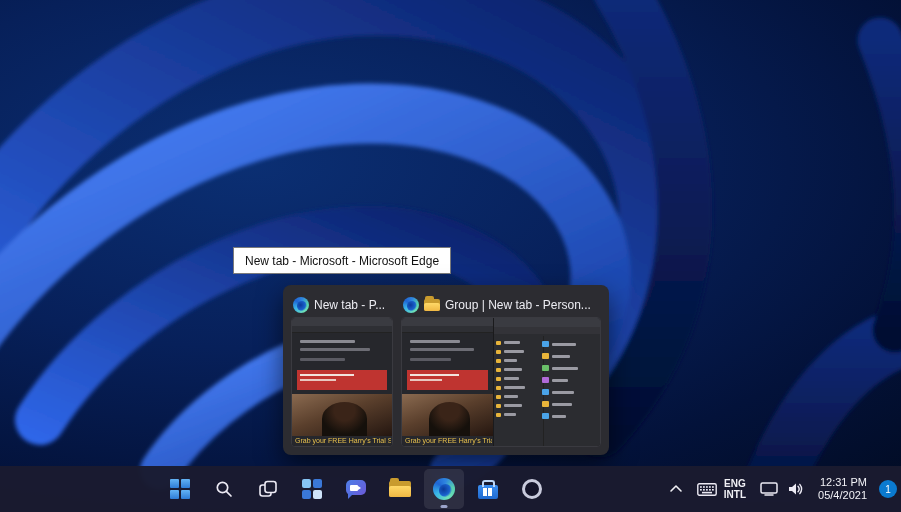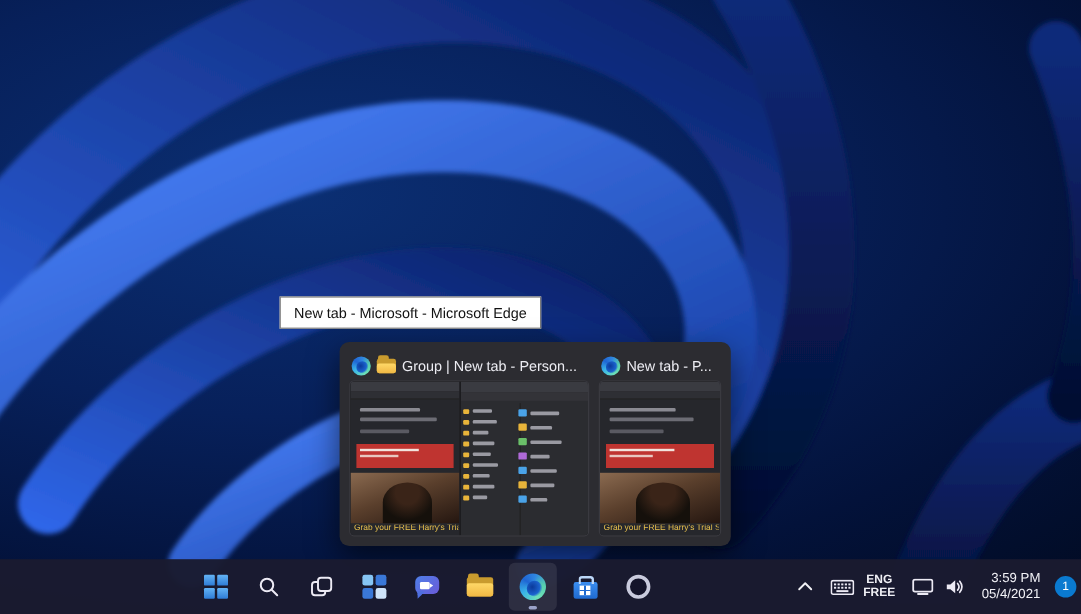--- a/index.html
+++ b/index.html
@@ -125,133 +125,133 @@
     <path d="M880,40 C920,140 930,240 895,330" stroke="url(#g3)" stroke-width="45"></path>
   </g>
 </svg>
 
 <div class="tooltip">
   <span>New tab - Microsoft - Microsoft Edge</span>
 </div>
 
 <div class="popup">
 
-  <div class="card right">
-    <div class="card-header">
-      <span class="ic-edge sm"></span>
-      <span class="ic-folder sm">
-          <span class="back"></span>
-          <span class="front"></span>
-        </span>
-      <span class="card-title">Group | New tab - Person...</span>
-    </div>
-    <div class="thumb">
-      <div class="page" style="width:46%;flex:none;">
-        <div class="tabsbar"></div>
-          <div class="navbar"></div>
-        <span class="tl" style="left:8px;top:22px;width:55%;"></span>
-        <span class="tl" style="left:8px;top:30px;width:70%;background:#6c6c74;"></span>
-        <span class="tl" style="left:8px;top:40px;width:45%;background:#5a5a62;"></span>
-        <div class="banner"></div>
-        <div class="photo"></div>
-        <div class="caption">Grab your FREE Harry's Trial S</div>
-      </div>
-      <div class="explorer">
-        <div class="x-top"></div>
-          <div class="x-top2"></div>
-        <div class="x-nav">
-          <div class="x-row">
-              <i></i>
-              <b style="width:16px;"></b>
-            </div>
-          <div class="x-row">
-              <i></i>
-              <b style="width:20px;"></b>
-            </div>
-          <div class="x-row">
-              <i></i>
-              <b style="width:13px;"></b>
-            </div>
-          <div class="x-row">
-              <i></i>
-              <b style="width:18px;"></b>
-            </div>
-          <div class="x-row">
-              <i></i>
-              <b style="width:15px;"></b>
-            </div>
-          <div class="x-row">
-              <i></i>
-              <b style="width:21px;"></b>
-            </div>
-          <div class="x-row">
-              <i></i>
-              <b style="width:14px;"></b>
-            </div>
-          <div class="x-row">
-              <i></i>
-              <b style="width:18px;"></b>
-            </div>
-          <div class="x-row">
-              <i></i>
-              <b style="width:12px;"></b>
-            </div>
-        </div>
-        <div class="x-main">
-          <div class="x-row">
-              <i style="background:#4aa3e8;"></i>
-              <b style="width:24px;"></b>
-            </div>
-          <div class="x-row">
-              <i style="background:#e8b43a;"></i>
-              <b style="width:18px;"></b>
-            </div>
-          <div class="x-row">
-              <i style="background:#6abf69;"></i>
-              <b style="width:26px;"></b>
-            </div>
-          <div class="x-row">
-              <i style="background:#b06ad8;"></i>
-              <b style="width:16px;"></b>
-            </div>
-          <div class="x-row">
-              <i style="background:#4aa3e8;"></i>
-              <b style="width:22px;"></b>
-            </div>
-          <div class="x-row">
-              <i style="background:#e8b43a;"></i>
-              <b style="width:20px;"></b>
-            </div>
-          <div class="x-row">
-              <i style="background:#4aa3e8;"></i>
-              <b style="width:14px;"></b>
-            </div>
-        </div>
-      </div>
-    </div>
-  </div>
-
   <div class="card left">
     <div class="card-header">
       <span class="ic-edge sm"></span>
       <span class="card-title">New tab - P...</span>
     </div>
     <div class="thumb">
       <div class="page">
         <div class="tabsbar"></div>
           <div class="navbar"></div>
         <span class="tl" style="left:8px;top:22px;width:55%;"></span>
         <span class="tl" style="left:8px;top:30px;width:70%;background:#6c6c74;"></span>
         <span class="tl" style="left:8px;top:40px;width:45%;background:#5a5a62;"></span>
         <div class="banner"></div>
         <div class="photo"></div>
         <div class="caption">Grab your FREE Harry's Trial S</div>
       </div>
     </div>
   </div>
+
+  <div class="card right">
+    <div class="card-header">
+      <span class="ic-edge sm"></span>
+      <span class="ic-folder sm">
+          <span class="back"></span>
+          <span class="front"></span>
+        </span>
+      <span class="card-title">Group | New tab - Person...</span>
+    </div>
+    <div class="thumb">
+      <div class="page" style="width:46%;flex:none;">
+        <div class="tabsbar"></div>
+          <div class="navbar"></div>
+        <span class="tl" style="left:8px;top:22px;width:55%;"></span>
+        <span class="tl" style="left:8px;top:30px;width:70%;background:#6c6c74;"></span>
+        <span class="tl" style="left:8px;top:40px;width:45%;background:#5a5a62;"></span>
+        <div class="banner"></div>
+        <div class="photo"></div>
+        <div class="caption">Grab your FREE Harry's Trial S</div>
+      </div>
+      <div class="explorer">
+        <div class="x-top"></div>
+          <div class="x-top2"></div>
+        <div class="x-nav">
+          <div class="x-row">
+              <i></i>
+              <b style="width:16px;"></b>
+            </div>
+          <div class="x-row">
+              <i></i>
+              <b style="width:20px;"></b>
+            </div>
+          <div class="x-row">
+              <i></i>
+              <b style="width:13px;"></b>
+            </div>
+          <div class="x-row">
+              <i></i>
+              <b style="width:18px;"></b>
+            </div>
+          <div class="x-row">
+              <i></i>
+              <b style="width:15px;"></b>
+            </div>
+          <div class="x-row">
+              <i></i>
+              <b style="width:21px;"></b>
+            </div>
+          <div class="x-row">
+              <i></i>
+              <b style="width:14px;"></b>
+            </div>
+          <div class="x-row">
+              <i></i>
+              <b style="width:18px;"></b>
+            </div>
+          <div class="x-row">
+              <i></i>
+              <b style="width:12px;"></b>
+            </div>
+        </div>
+        <div class="x-main">
+          <div class="x-row">
+              <i style="background:#4aa3e8;"></i>
+              <b style="width:24px;"></b>
+            </div>
+          <div class="x-row">
+              <i style="background:#e8b43a;"></i>
+              <b style="width:18px;"></b>
+            </div>
+          <div class="x-row">
+              <i style="background:#6abf69;"></i>
+              <b style="width:26px;"></b>
+            </div>
+          <div class="x-row">
+              <i style="background:#b06ad8;"></i>
+              <b style="width:16px;"></b>
+            </div>
+          <div class="x-row">
+              <i style="background:#4aa3e8;"></i>
+              <b style="width:22px;"></b>
+            </div>
+          <div class="x-row">
+              <i style="background:#e8b43a;"></i>
+              <b style="width:20px;"></b>
+            </div>
+          <div class="x-row">
+              <i style="background:#4aa3e8;"></i>
+              <b style="width:14px;"></b>
+            </div>
+        </div>
+      </div>
+    </div>
+  </div>
 </div>
 
 <div class="taskbar">
   <div class="tb-group">
     <button class="tb-btn">
       <span class="ic-start">
           <span></span>
           <span></span>
           <span></span>
           <span></span>
@@ -322,35 +322,35 @@
             <rect x="3" y="6" width="1.8" height="1.6"></rect>
             <rect x="6" y="6" width="1.8" height="1.6"></rect>
             <rect x="9" y="6" width="1.8" height="1.6"></rect>
             <rect x="12" y="6" width="1.8" height="1.6"></rect>
             <rect x="15" y="6" width="1.8" height="1.6"></rect>
             <rect x="5" y="8.8" width="10" height="1.6"></rect>
           </g>
         </svg>
       <span class="lang">
         <span>ENG</span>
-        <span>FREE</span>
+        <span>INTL</span>
       </span>
     </button>
     <button class="tray-btn" style="gap:9px;">
       <svg width="18" height="14" viewBox="0 0 18 14">
           <rect x="1" y="1" width="16" height="10" rx="1.5" fill="none" stroke="#eceaf4" stroke-width="1.5"></rect>
           <line x1="5" y1="13" x2="13" y2="13" stroke="#eceaf4" stroke-width="1.5" stroke-linecap="round"></line>
         </svg>
       <svg width="17" height="14" viewBox="0 0 17 14">
           <path d="M2,5 L5,5 L9,1.6 L9,12.4 L5,9 L2,9 Z" fill="#eceaf4"></path>
           <path d="M11,4.2 Q13.4,7 11,9.8" fill="none" stroke="#eceaf4" stroke-width="1.4" stroke-linecap="round"></path>
           <path d="M12.8,2.4 Q16.4,7 12.8,11.6" fill="none" stroke="#eceaf4" stroke-width="1.4" stroke-linecap="round"></path>
         </svg>
     </button>
     <button class="tray-btn">
       <span class="clock">
-        <span>3:59 PM</span>
+        <span>12:31 PM</span>
         <span>05/4/2021</span>
       </span>
     </button>
     <button class="badge">1</button>
   </div>
 </div>
 
 </body></html>

